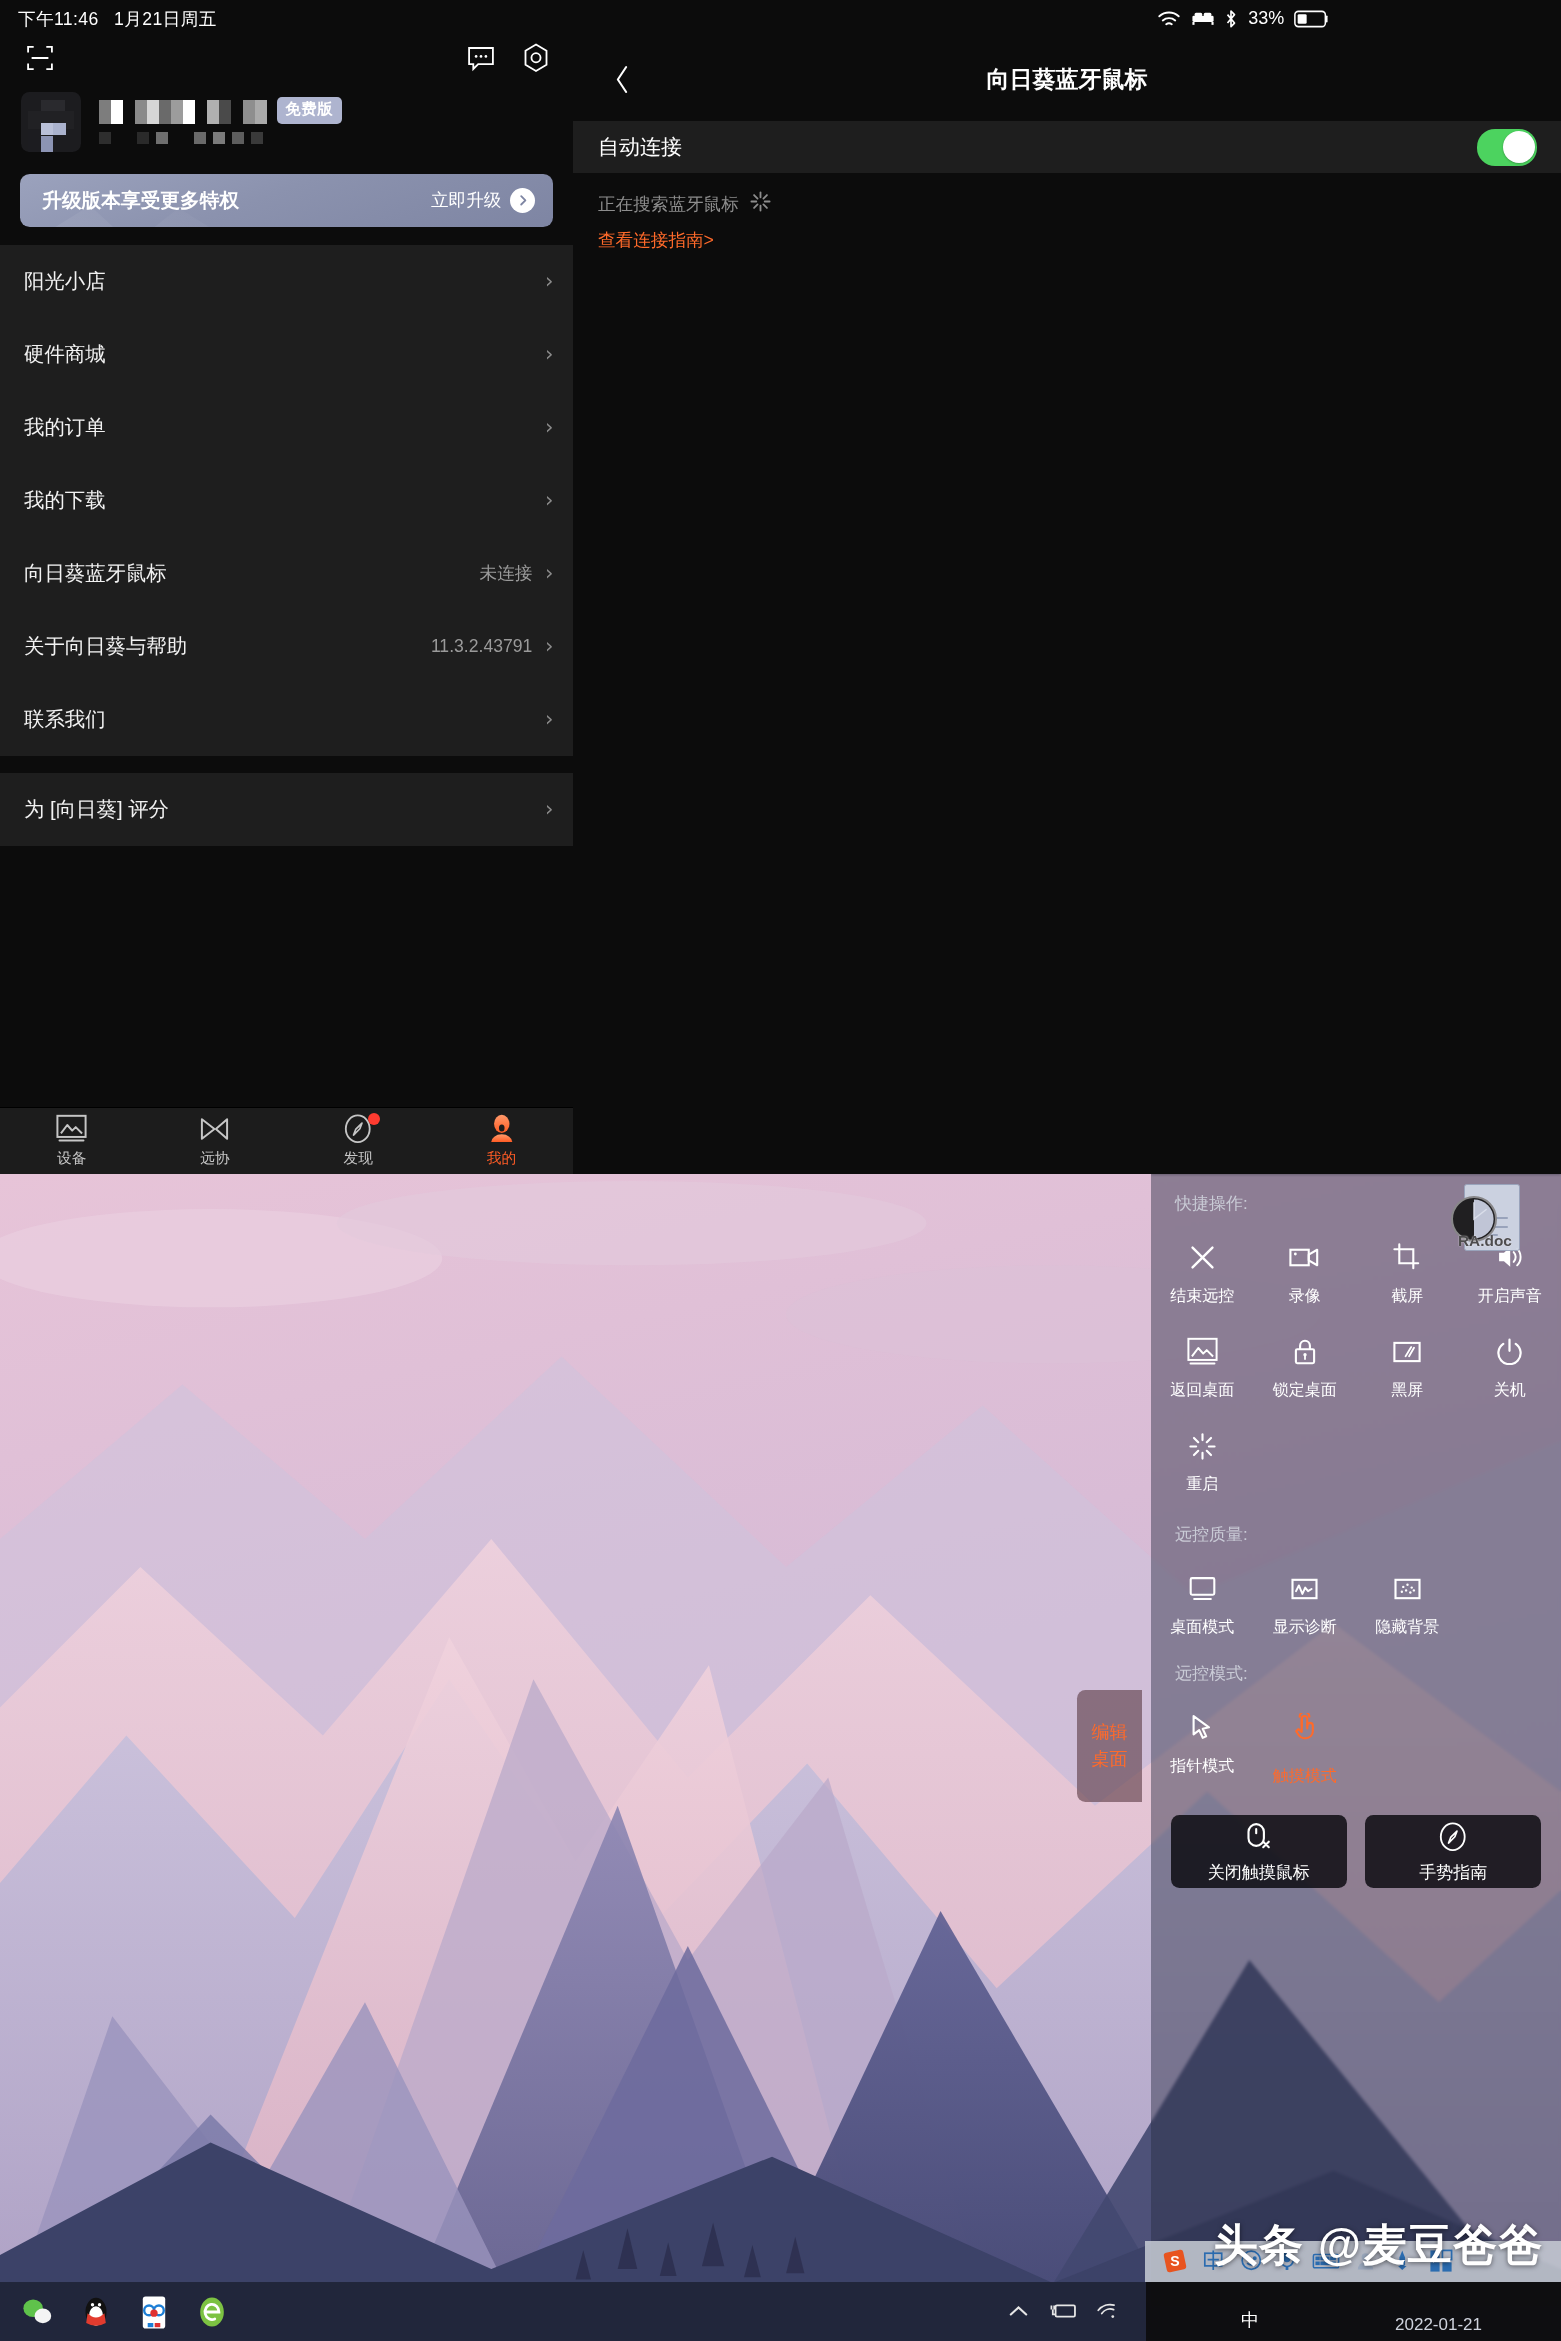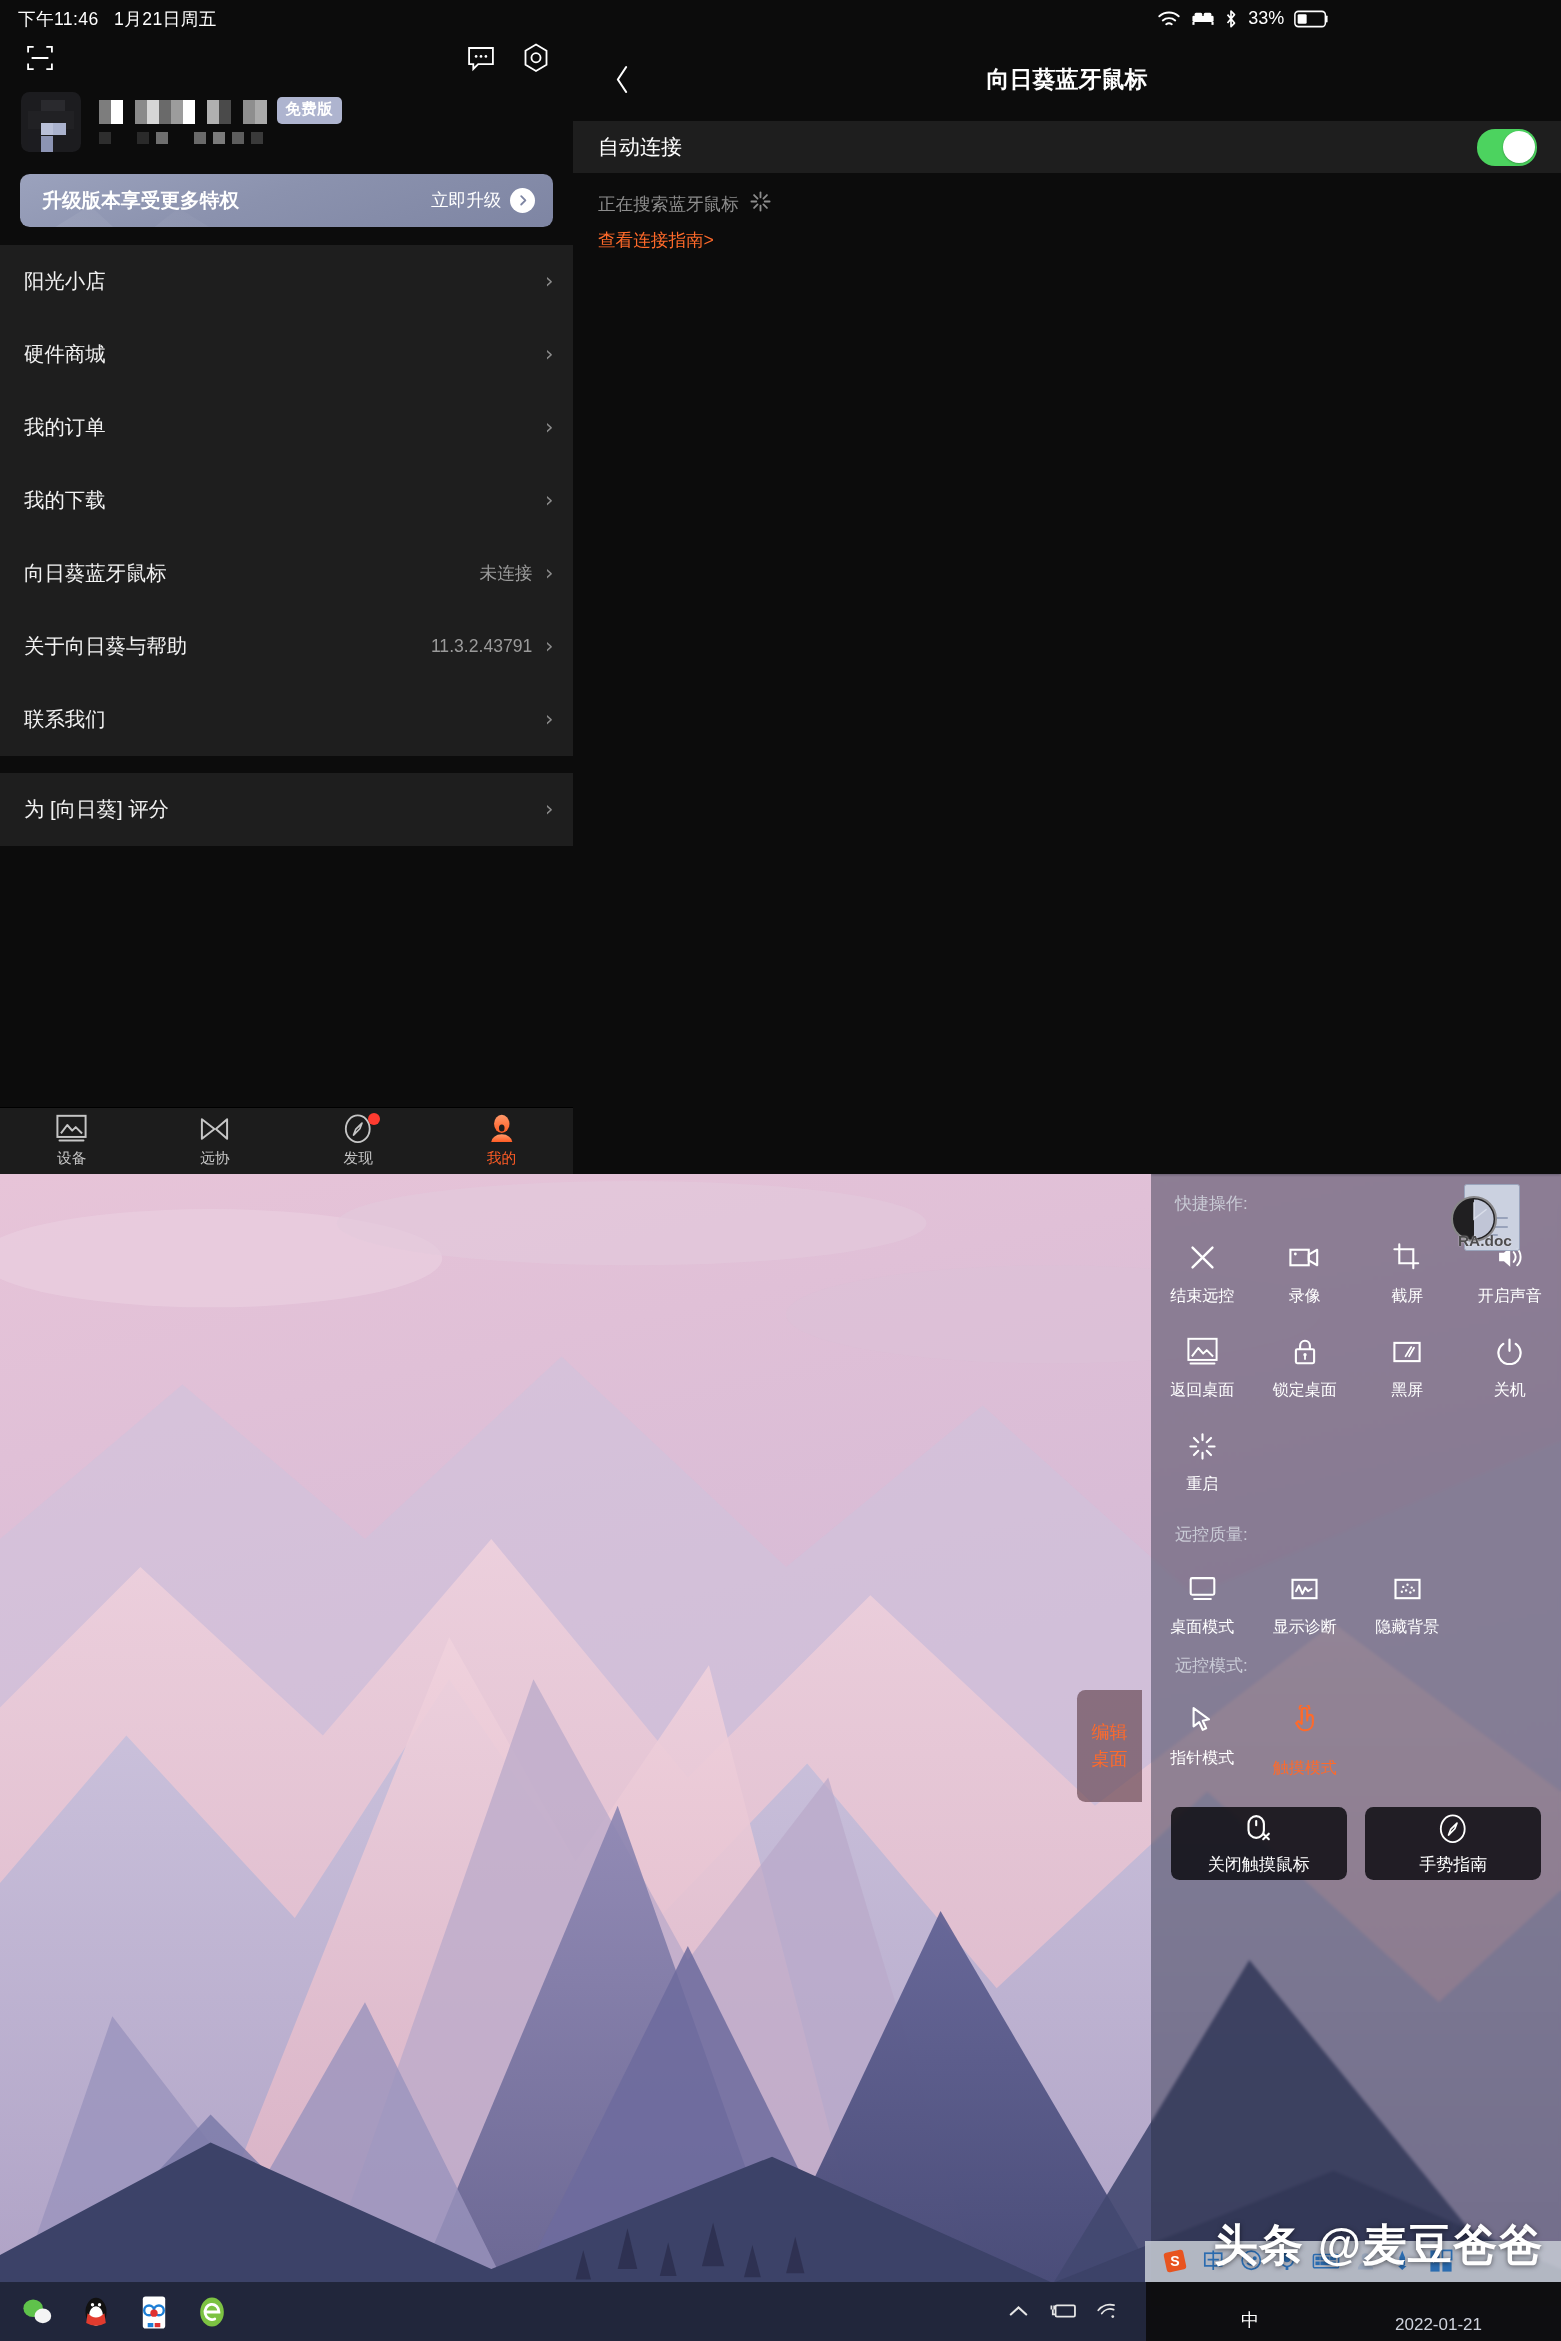--- a/index.html
+++ b/index.html
@@ -637,21 +637,21 @@
                 <circle cx="17" cy="19" r="1.7"></circle>
                 <circle cx="23" cy="22" r="1.7"></circle>
                 <circle cx="28" cy="19" r="1.7"></circle>
               </g>
             </svg>
           </span>
     <span class="plabel">隐藏背景</span>
   </div>
       </div>
 
-    <div class="panel-sect" style="margin-top:1px;">远控模式:</div>
+    <div class="panel-sect" style="margin-top:9px;">远控模式:</div>
     <div class="grid2m" id="modeGrid">
   <div class="pitem ">
     <span class="pico">
             <svg width="24" height="28" viewBox="0 0 34 40">
               <path d="M5 3l22 16-9 2 5 11-5 2-5-11-8 6z" fill="none" stroke="#fff" stroke-width="3" stroke-linejoin="round"></path>
             </svg>
           </span>
     <span class="plabel">指针模式</span>
   </div>
   <div class="pitem accent">

